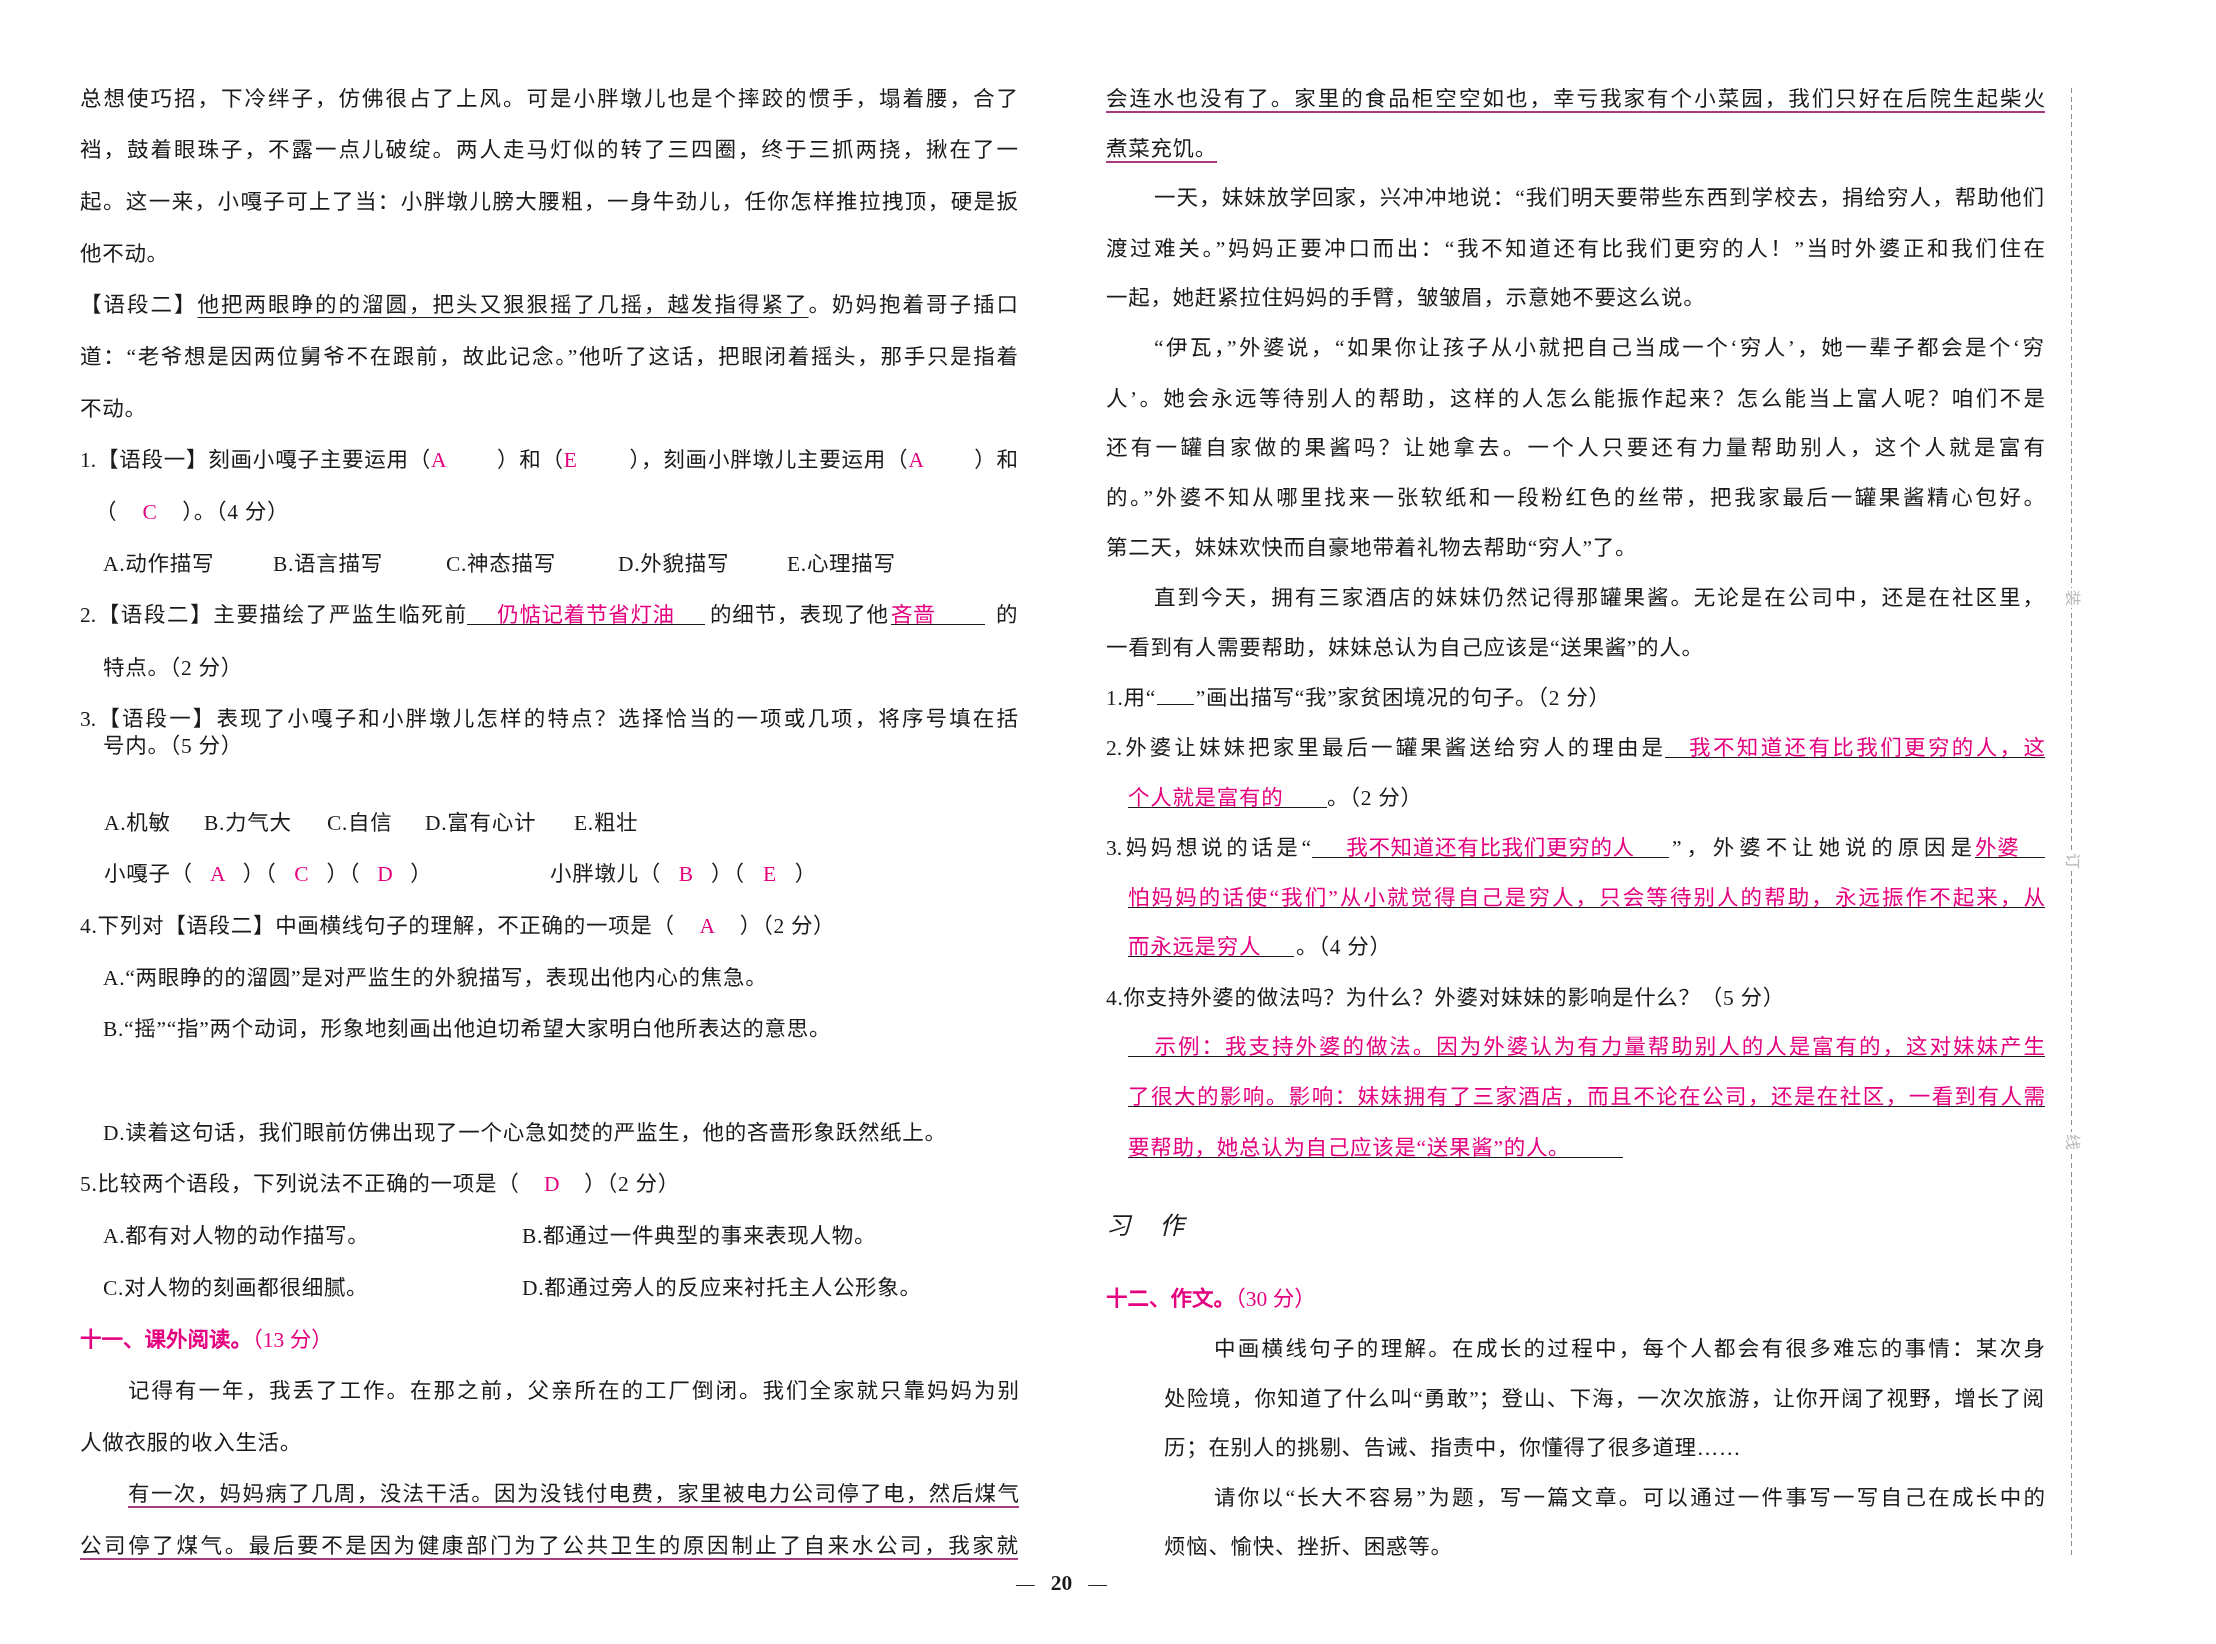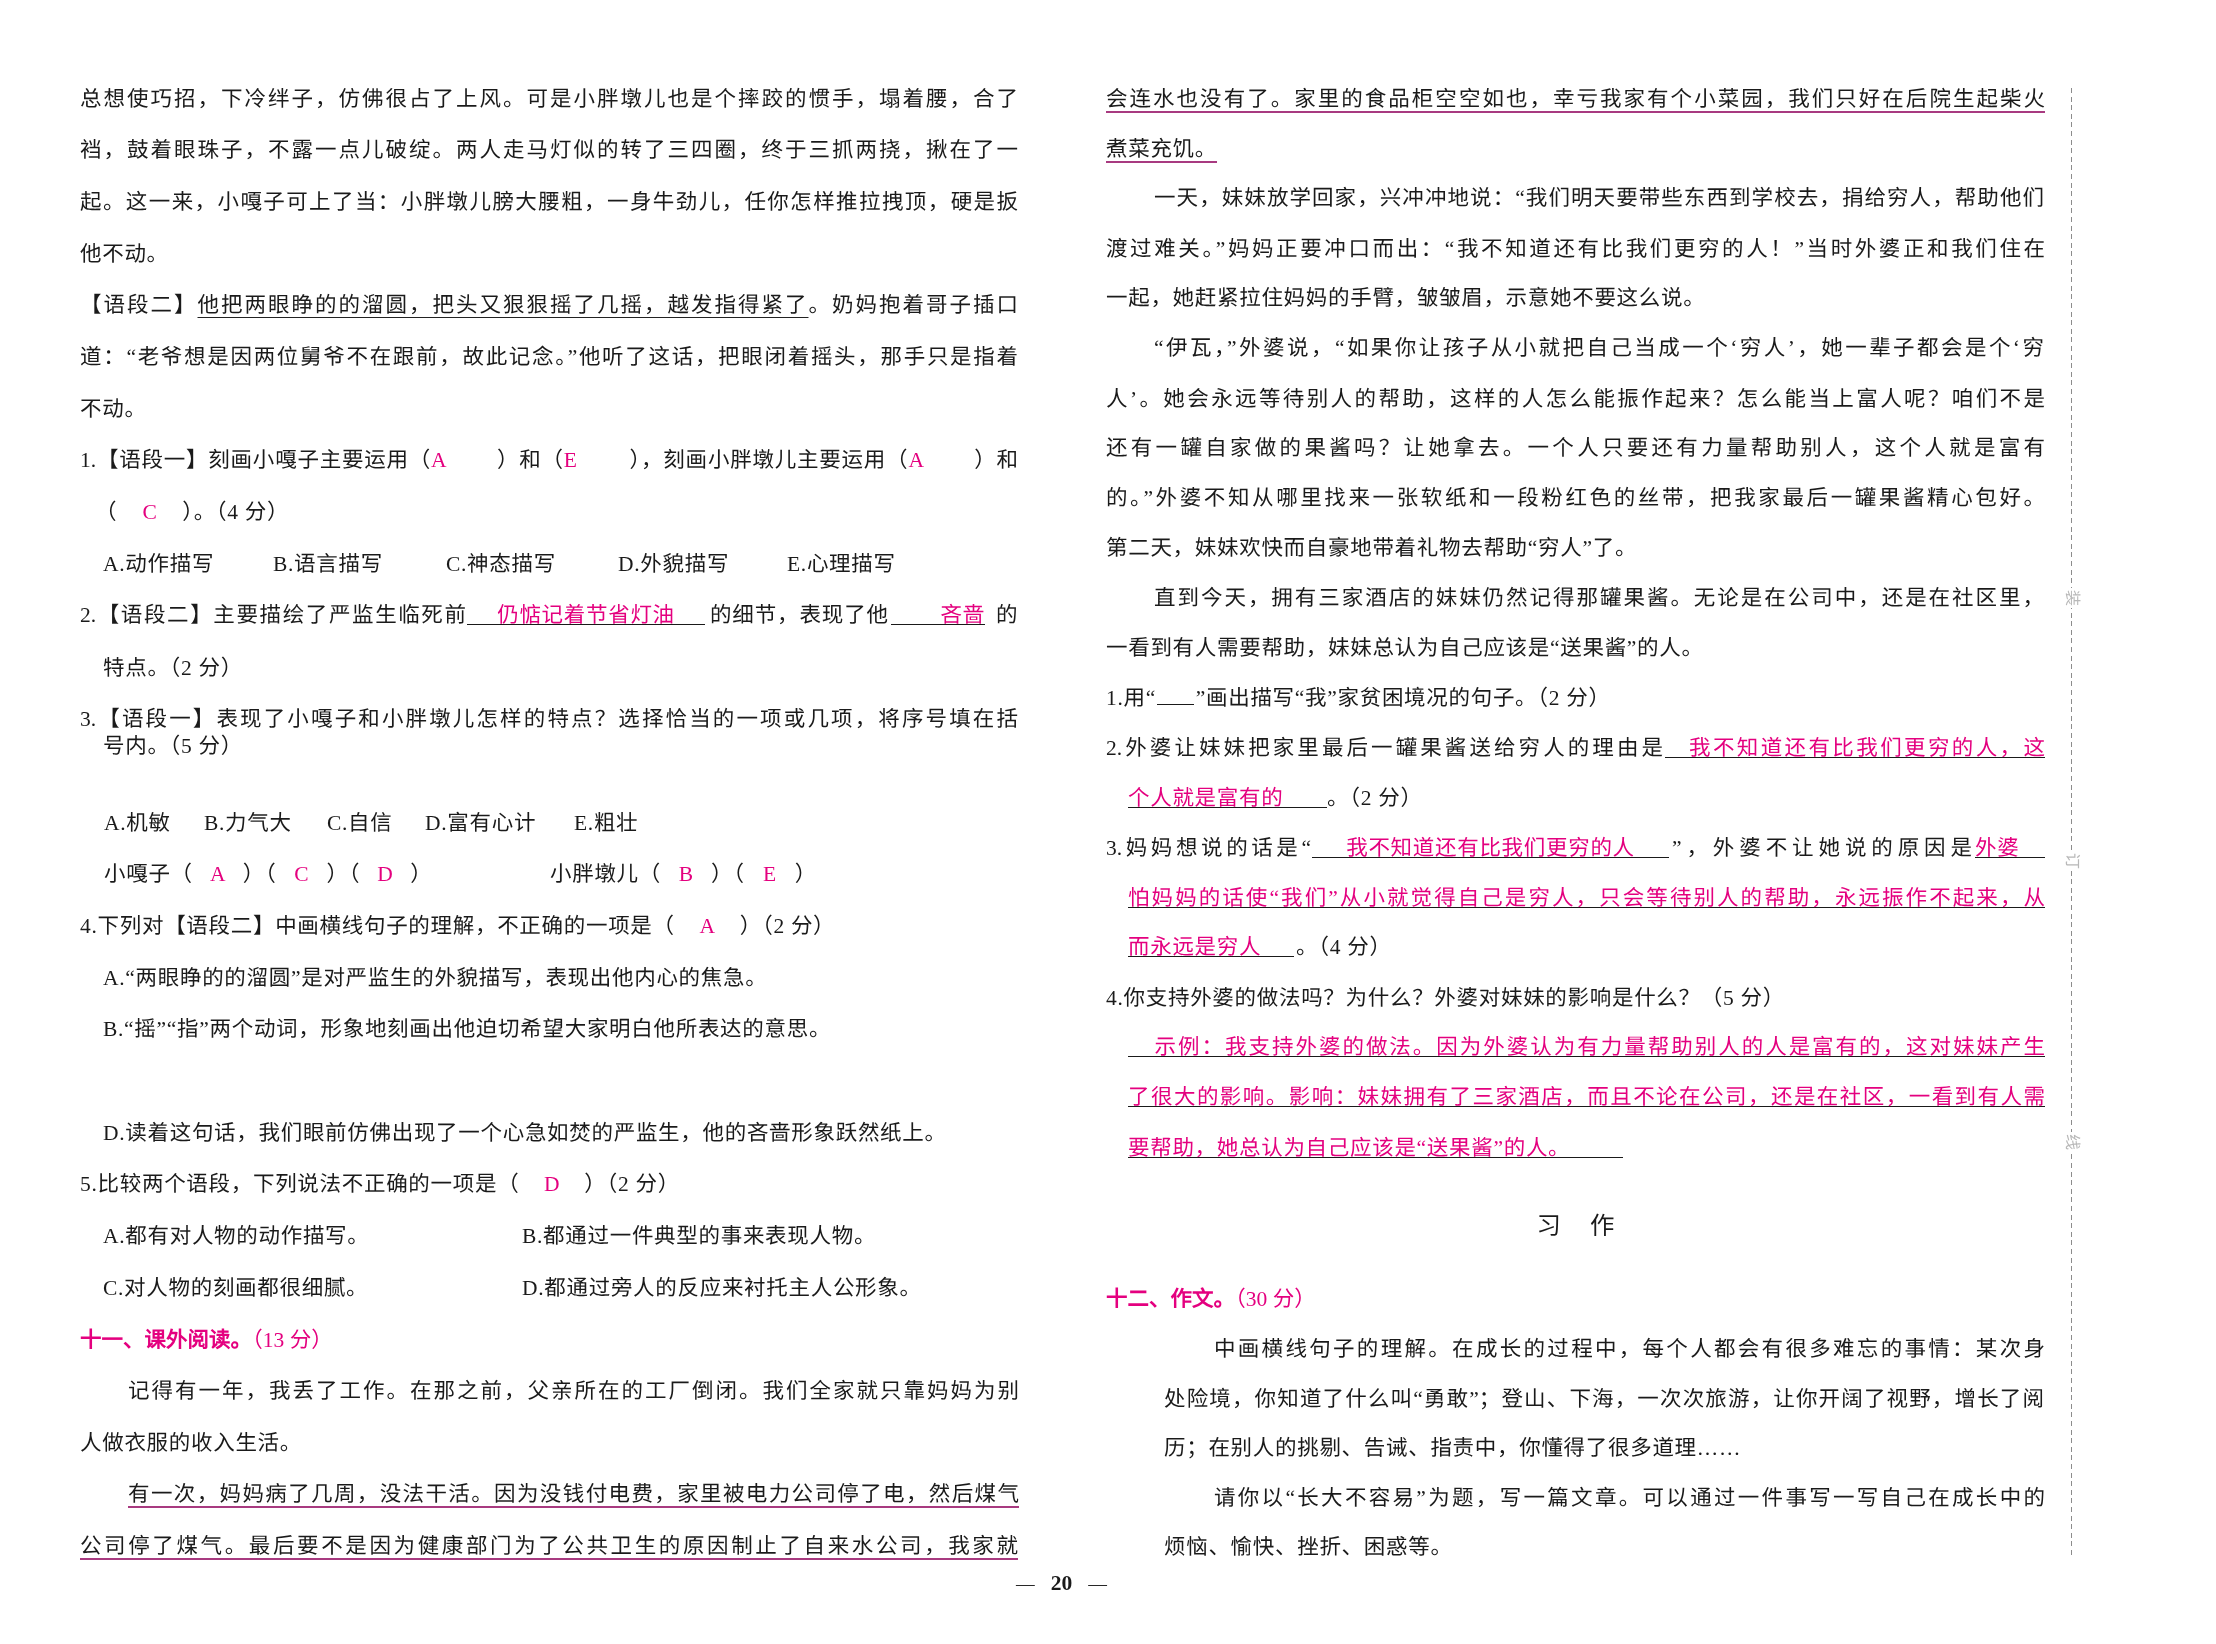--- a/index.html
+++ b/index.html
@@ -27,21 +27,21 @@
   }
   .tiny-blank {
     display:inline-block; width:37px; height:17px; border-bottom:1.4px solid #1a1a1a;
     vertical-align:baseline; margin:0 1.4px;
   }
   .hd { color:#e4007f; font-family:"DejaVu Sans","Liberation Sans",sans-serif; font-weight:bold; letter-spacing:0; }
   .hd .sc { font-weight:normal; font-family:"Liberation Serif","DejaVu Serif",serif; }
   .opt { position:absolute; top:0; white-space:nowrap; }
   .title {
     position:absolute; top:1210px; left:1106px; width:939px; height:32px; line-height:32px;
-    text-align:center; font-size:24.4px; font-family:"DejaVu Sans","Liberation Sans",sans-serif;
+    font-size:24.4px; font-family:"DejaVu Sans","Liberation Sans",sans-serif;font-style:italic;
   }
   .title span + span { margin-left:29px; }
   .bind {
     position:absolute; left:2071px; top:88px; width:1.4px; height:1468px;
     background:repeating-linear-gradient(to bottom,#8c8c8c 0px,#8c8c8c 5px,transparent 5px,transparent 8.6px);
   }
   .bl {
     position:absolute; left:2062px; width:20px; height:20px; line-height:20px; font-size:16px;
     text-align:center; color:#b8b8b8; background:#ffffff; transform:rotate(90deg);
   }
@@ -72,21 +72,21 @@
     <span class="opt" style="left:103px">A.动作描写</span>
     <span class="opt" style="left:273px">B.语言描写</span>
     <span class="opt" style="left:446px">C.神态描写</span>
     <span class="opt" style="left:618px">D.外貌描写</span>
     <span class="opt" style="left:787px">E.心理描写</span>
   </div>
 
   <div class="ln j" style="top:601px;left:80px;width:386px">2.【语段二】主要描绘了严监生临死前</div>
   <div class="blank" style="top:601px;left:467px;width:238px;text-align:center">仍惦记着节省灯油</div>
   <div class="ln j" style="top:601px;left:710px;width:178px">的细节，表现了他</div>
-  <div class="blank" style="top:601px;left:891px;width:94px;text-align:right">吝啬</div>
+  <div class="blank" style="top:601px;left:891px;width:94px;text-align:left">吝啬</div>
   <div class="ln" style="top:601px;left:996px">的</div>
   <div class="ln" style="top:654px;left:103px">特点。（2 分）</div>
 
   <div class="ln j" style="top:705px;left:80px;width:938px">3.【语段一】表现了小嘎子和小胖墩儿怎样的特点？选择恰当的一项或几项，将序号填在括</div>
   <div class="ln" style="top:732px;left:103px">号内。（5 分）</div>
   <div class="ln" style="top:809px;left:0;width:1019px">
     <span class="opt" style="left:104px">A.机敏</span>
     <span class="opt" style="left:204px">B.力气大</span>
     <span class="opt" style="left:327px">C.自信</span>
     <span class="opt" style="left:425px">D.富有心计</span>

